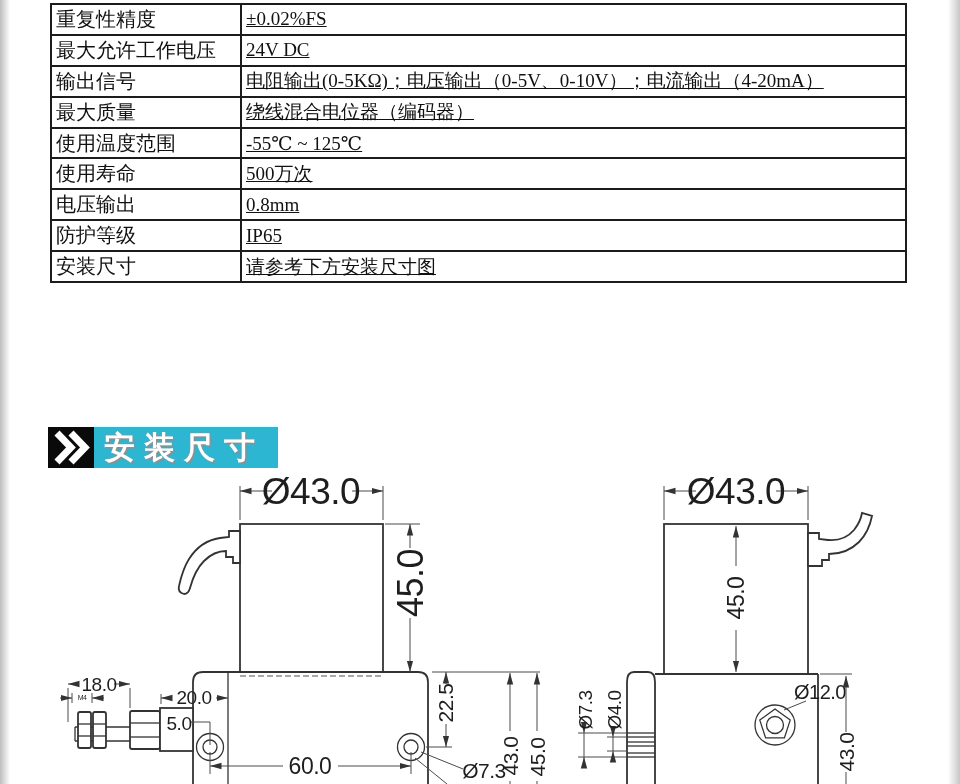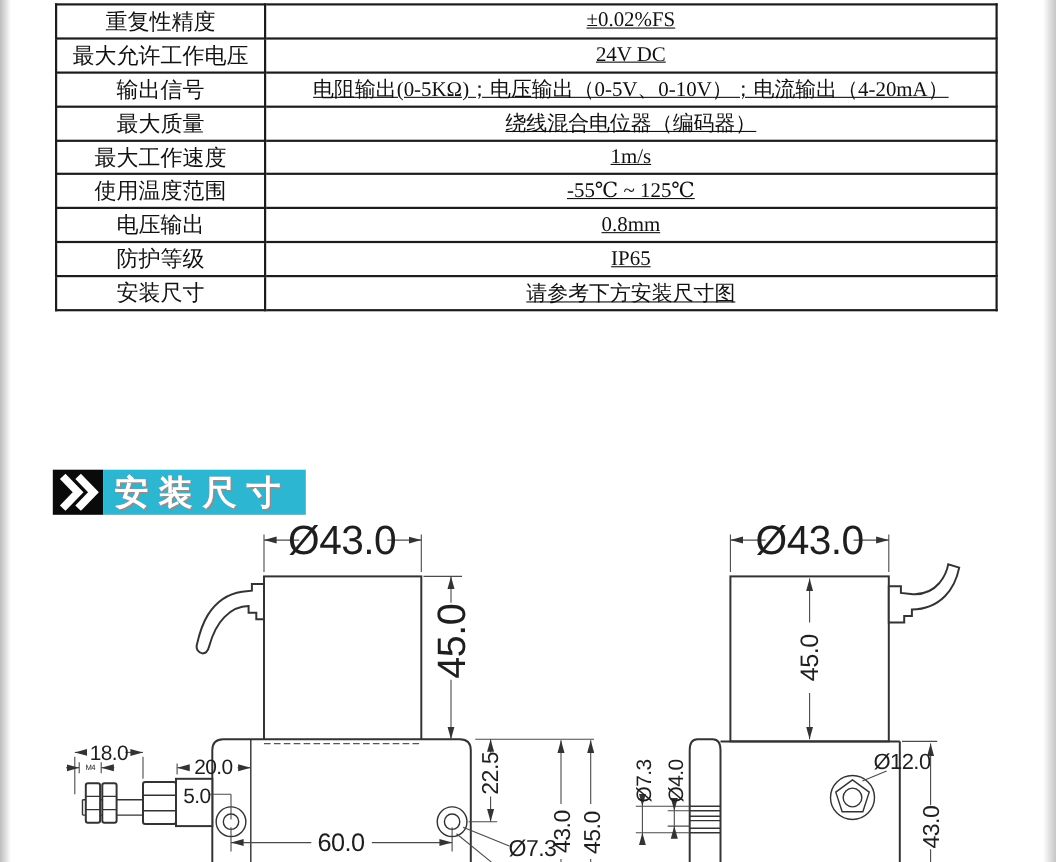--- a/index.html
+++ b/index.html
@@ -15,21 +15,21 @@
 
   
   table.spec{
     position:absolute;left:50px;top:3px;width:857px;
     border-collapse:collapse;table-layout:fixed;
     border:2.5px solid #1c1c1c;
   }
   table.spec td{
     border:2px solid #1c1c1c;
     height:28.9px;
-    text-align:center;vertical-align:middle;
+    text-align:left;vertical-align:middle;
     color:#111;
     padding:0 4px;white-space:nowrap;overflow:hidden;
   }
   table.spec td.lbl{width:180px;font-size:20px;}
   table.spec td.val{font-size:19px;text-decoration:underline;}
 
   
   .banner{position:absolute;left:48px;top:427px;height:41px;display:flex;z-index:2;}
   .banner .chev{width:46px;height:41px;background:#0a0a0a;flex:none;}
   .banner .ttl{
@@ -64,26 +64,26 @@
       </tr>
     <tr>
         <td class="lbl">输出信号</td>
         <td class="val">电阻输出(0-5KΩ)；电压输出（0-5V、0-10V）；电流输出（4-20mA）</td>
       </tr>
     <tr>
         <td class="lbl">最大质量</td>
         <td class="val">绕线混合电位器（编码器）</td>
       </tr>
     <tr>
-        <td class="lbl">最大工作速度</td>
-        <td class="val">1m/s</td>
-      </tr>
-    <tr>
         <td class="lbl">使用温度范围</td>
         <td class="val">-55℃ ~ 125℃</td>
+      </tr>
+    <tr>
+        <td class="lbl">使用寿命</td>
+        <td class="val">500万次</td>
       </tr>
     <tr>
         <td class="lbl">电压输出</td>
         <td class="val">0.8mm</td>
       </tr>
     <tr>
         <td class="lbl">防护等级</td>
         <td class="val">IP65</td>
       </tr>
     <tr>

